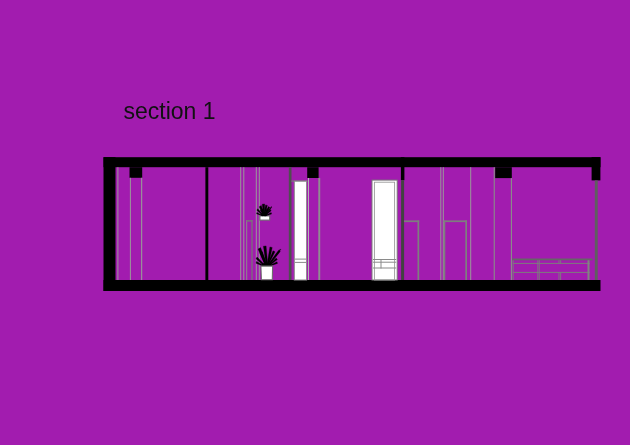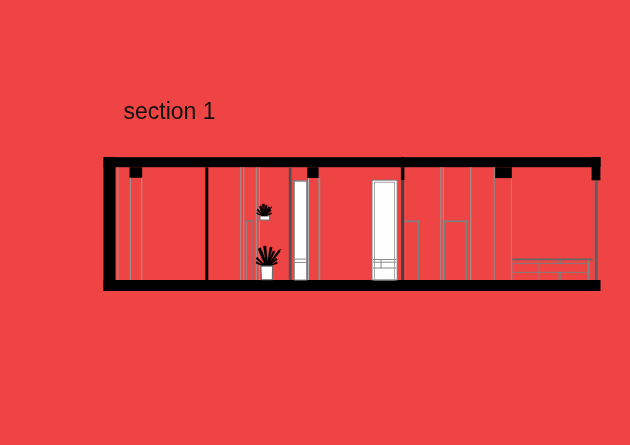--- a/index.html
+++ b/index.html
@@ -1,16 +1,16 @@
 <!DOCTYPE html>
 <html><head>
 <meta charset="utf-8">
 <style>
   html,body{margin:0;padding:0;background:#ffffff;}
-  #page{position:relative;width:630px;height:445px;background:#ef4444;overflow:hidden;}
+  #page{position:relative;width:630px;height:445px;background:#a21caf;overflow:hidden;}
   svg{position:absolute;top:0;left:0;}
 </style>
 </head>
 <body>
 <div id="page">
 <svg width="630" height="445" viewBox="0 0 630 445">
 
   <text x="123.5" y="118.5" font-family="Liberation Sans, sans-serif" font-size="23" fill="#111111">section 1</text>
 
   <rect x="103.5" y="157.2" width="497" height="10" fill="#000000"></rect>

